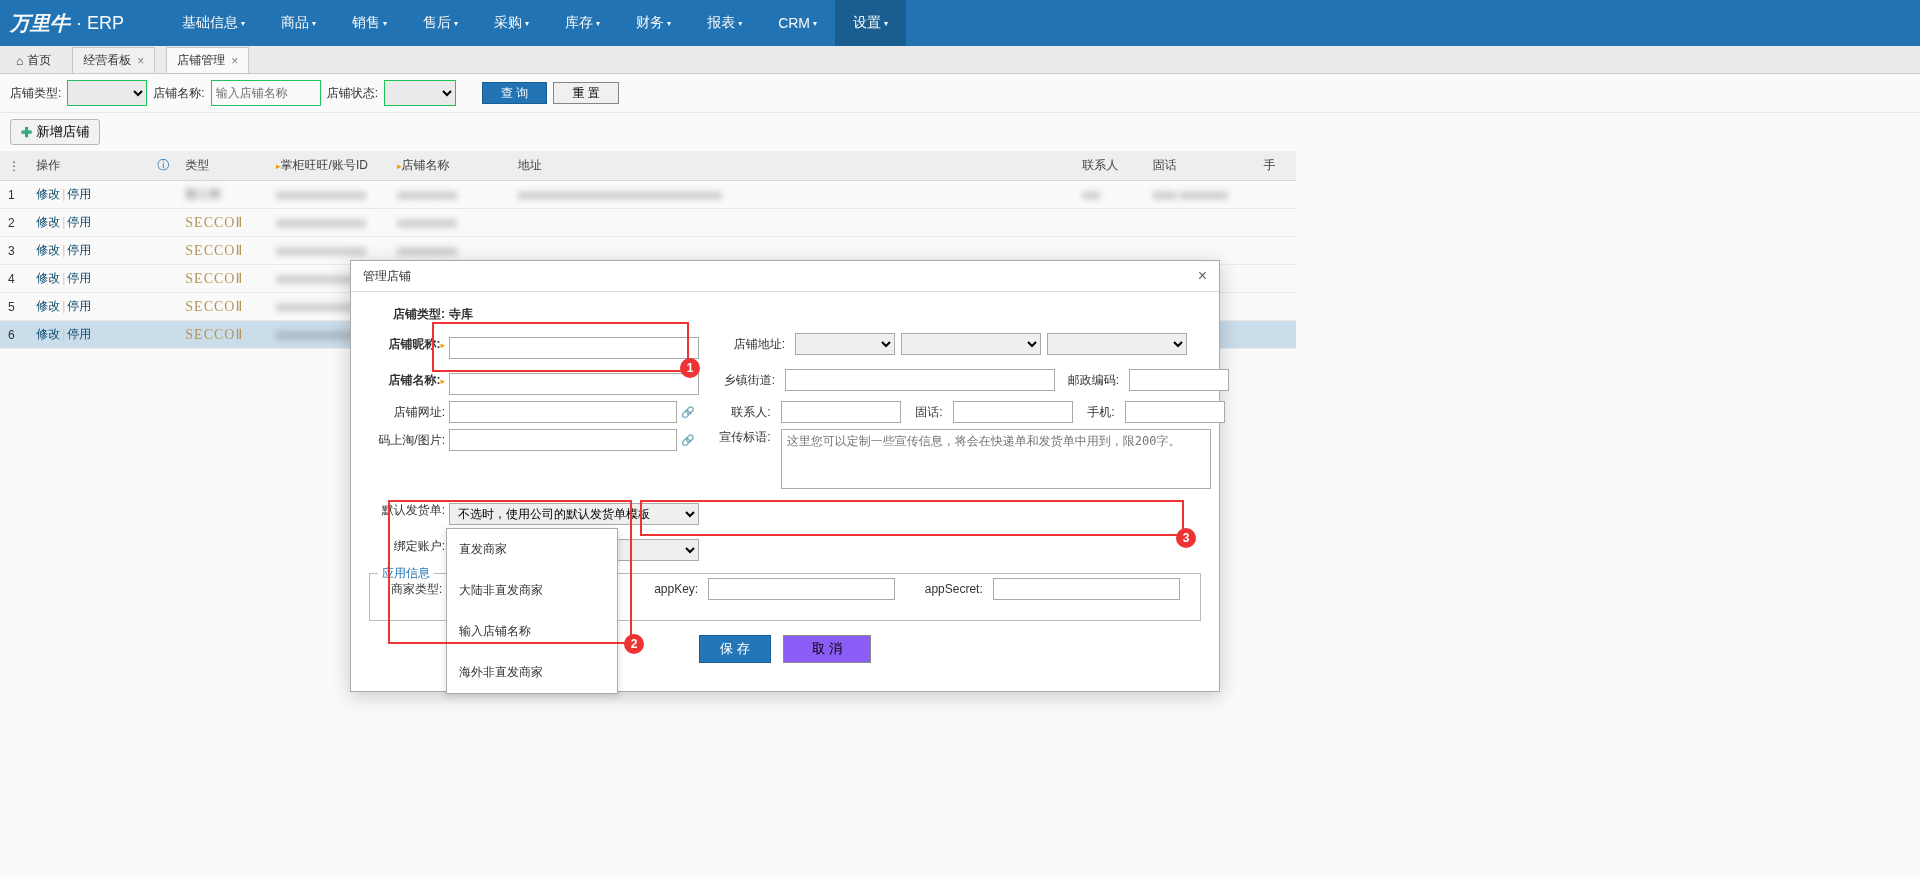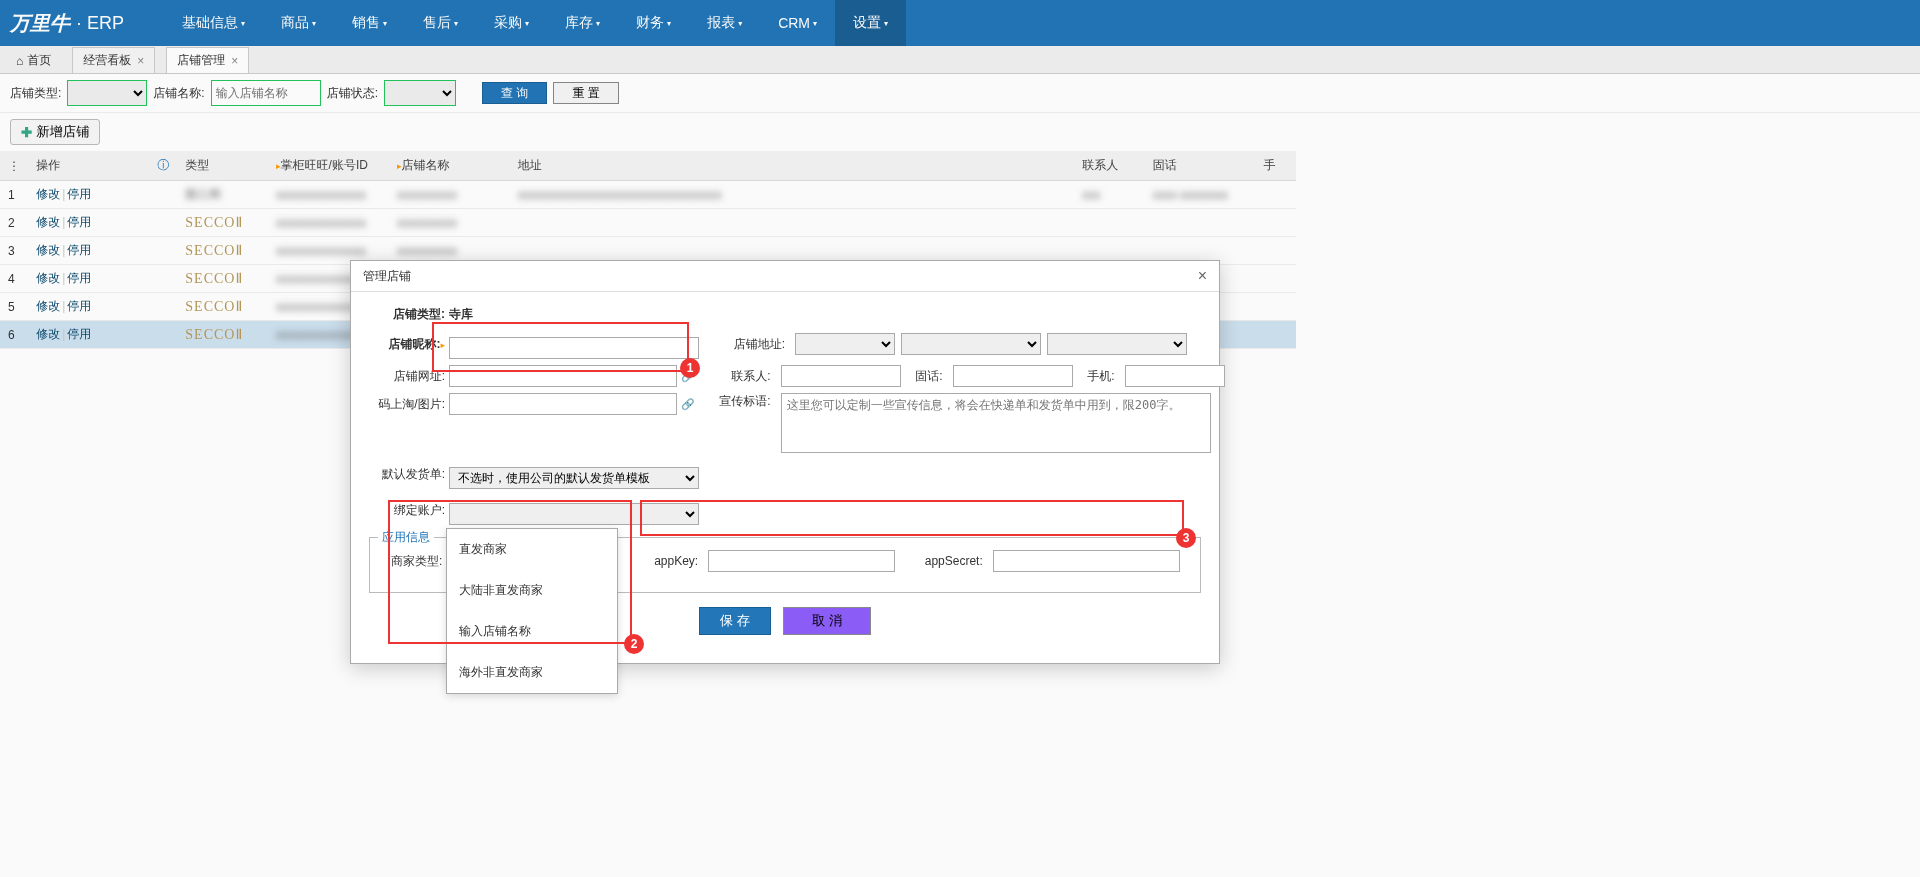--- a/index.html
+++ b/index.html
@@ -41,21 +41,21 @@
 .form-row { display: flex; align-items: center; margin-bottom: 6px; }
 .form-left { width: 340px; display: flex; align-items: center; }
 .form-right { flex: 1; display: flex; align-items: center; gap: 6px; }
 .flabel { width: 80px; text-align: right; font-size: 12px; padding-right: 4px; }
 .flabel .req { color: #f90; font-size: 9px; }
 .finput { height: 22px; border: 1px solid #aaa; padding: 0 4px; font-size: 12px; }
 .finput.w250 { width: 250px; margin-top: 8px; }
 .finput.w100 { width: 100px; }
 .finput.w140 { width: 140px; }
 .ftextarea { border: 1px solid #aaa; width: 430px; height: 60px; font-size: 12px; padding: 3px 5px; resize: none; }
-.fieldset { border: 1px solid #bbb; margin-top: 12px; padding: 12px 20px 20px 20px; position: relative; }
+.fieldset { border: 1px solid #bbb; margin-top: 12px; padding: 4px 20px 20px 20px; position: relative; }
 .fieldset-legend { position: absolute; top: -9px; left: 8px; background: #fff; padding: 0 4px; color: #2376b7; }
 .app-row { display: flex; align-items: center; gap: 10px; }
 .modal-footer { display: flex; justify-content: center; gap: 12px; padding: 14px 0 18px 0; }
 .btn-save { background: #2376b7; color: #fff; border: 1px solid #1a5f94; padding: 4px 20px; cursor: pointer; }
 .btn-cancel { background: #8b5cf6; border: 1px solid #888; padding: 4px 28px; cursor: pointer; }
 .red-box { position: absolute; border: 2px solid #e33; pointer-events: none; }
 .red-badge { position: absolute; width: 20px; height: 20px; border-radius: 50%; background: #e33; color: #fff; display: flex; align-items: center; justify-content: center; font-size: 12px; font-weight: bold; }
 .dropdown { position: absolute; background: #fff; border: 1px solid #aaa; box-shadow: 0 2px 8px rgba(0,0,0,0.15); }
 .dropdown-item { padding: 12px 12px; cursor: pointer; font-size: 12px; }
 .secco { color: #b89a5a; font-family: serif; font-size: 14px; letter-spacing: 1px; }
@@ -259,20 +259,32 @@
         <input class="finput w250" style="">
       </div>
       <div class="form-right">
         <span class="flabel">店铺地址:</span>
         <select class="finput w100"></select>
         <select class="finput w140"></select>
         <select class="finput w140"></select>
       </div>
     </div>
 
+    <div class="form-row">
+      <div class="form-left">
+        <span class="flabel"><b>店铺名称:</b><span class="req">▸</span></span>
+        <input class="finput w250" style="">
+      </div>
+      <div class="form-right">
+        <span class="flabel">乡镇街道:</span>
+        <input class="finput" style="width: 270px;">
+        <span class="flabel" style="width:62px">邮政编码:</span>
+        <input class="finput w100" style="">
+      </div>
+    </div>
 
     <div class="form-row">
       <div class="form-left">
         <span class="flabel">店铺网址:</span>
         <input class="finput" style="width: 228px;">
         <span class="chain-icon" style="margin-left:4px">🔗</span>
       </div>
       <div class="form-right">
         <span class="flabel">联系人:</span>
         <input class="finput" style="width: 120px;">

